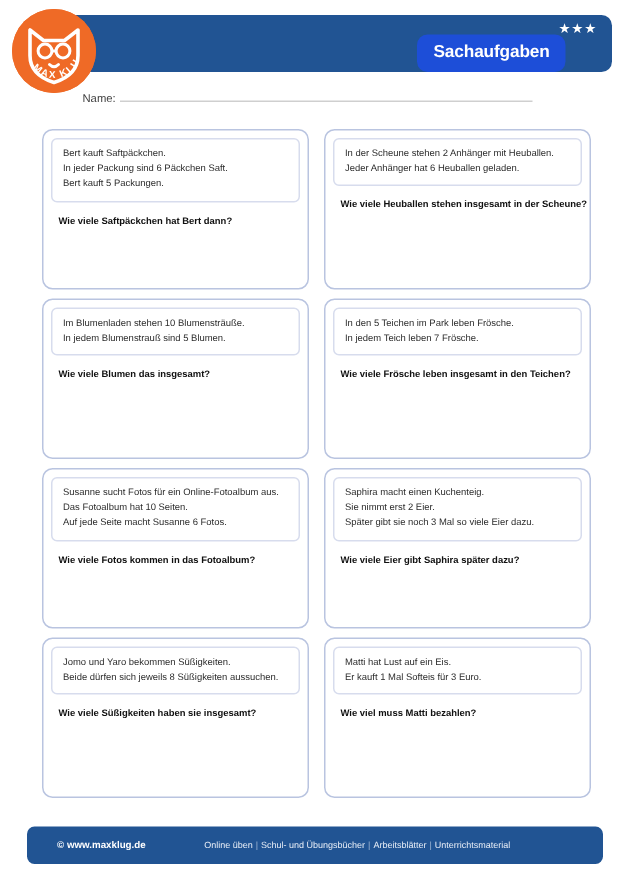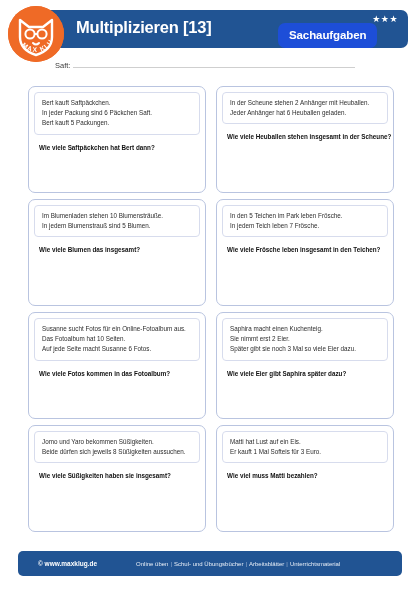--- a/index.html
+++ b/index.html
@@ -157,21 +157,20 @@
     margin-left: 38px;
     white-space: nowrap;
   }
   .footer-links span { padding: 0 1px; }
   .sep { color: #9fb6d4; padding: 0 3px; }
 </style>
 </head>
 <body>
 
 <div class="header">
-  <div class="header-title">Multiplizieren [13]</div>
   <div class="stars">★★★</div>
 </div>
 
 <div class="badge">Sachaufgaben</div>
 
 <div class="logo">
   <svg width="56" height="56" viewBox="0 0 56 56">
     <circle cx="28" cy="28" r="28" fill="#ef6a26"></circle>
     <path d="M12 14 L12 31 Q12 44 28 49 Q44 44 44 31 L44 14 L35 21 L21 21 Z" fill="none" stroke="#ffffff" stroke-width="2.4" stroke-linejoin="round"></path>
     <circle cx="22" cy="28" r="4.6" fill="none" stroke="#ffffff" stroke-width="2"></circle>
@@ -179,21 +178,21 @@
     <line x1="26.6" y1="28" x2="29.4" y2="28" stroke="#ffffff" stroke-width="2"></line>
     <path d="M25 37 Q28 40 31 37" fill="none" stroke="#ffffff" stroke-width="2" stroke-linecap="round"></path>
     <path id="arcpath" d="M10 33 A19 19 0 0 0 46 33" fill="none"></path>
     <text font-family="'Liberation Sans',sans-serif" font-size="6.6" font-weight="bold" fill="#ffffff" letter-spacing="1.1">
       <textPath href="#arcpath" startOffset="16%">MAX KLUG</textPath>
     </text>
   </svg>
 </div>
 
 <div class="name-row">
-  <span class="name-label">Saft:</span>
+  <span class="name-label">Name:</span>
   <span class="name-line"></span>
 </div>
 
 <div class="grid" id="task-grid">
     <div class="task">
       <div class="statement">
         <div>Bert kauft Saftpäckchen.</div>
         <div>In jeder Packung sind 6 Päckchen Saft.</div>
         <div>Bert kauft 5 Packungen.</div>
       </div>

